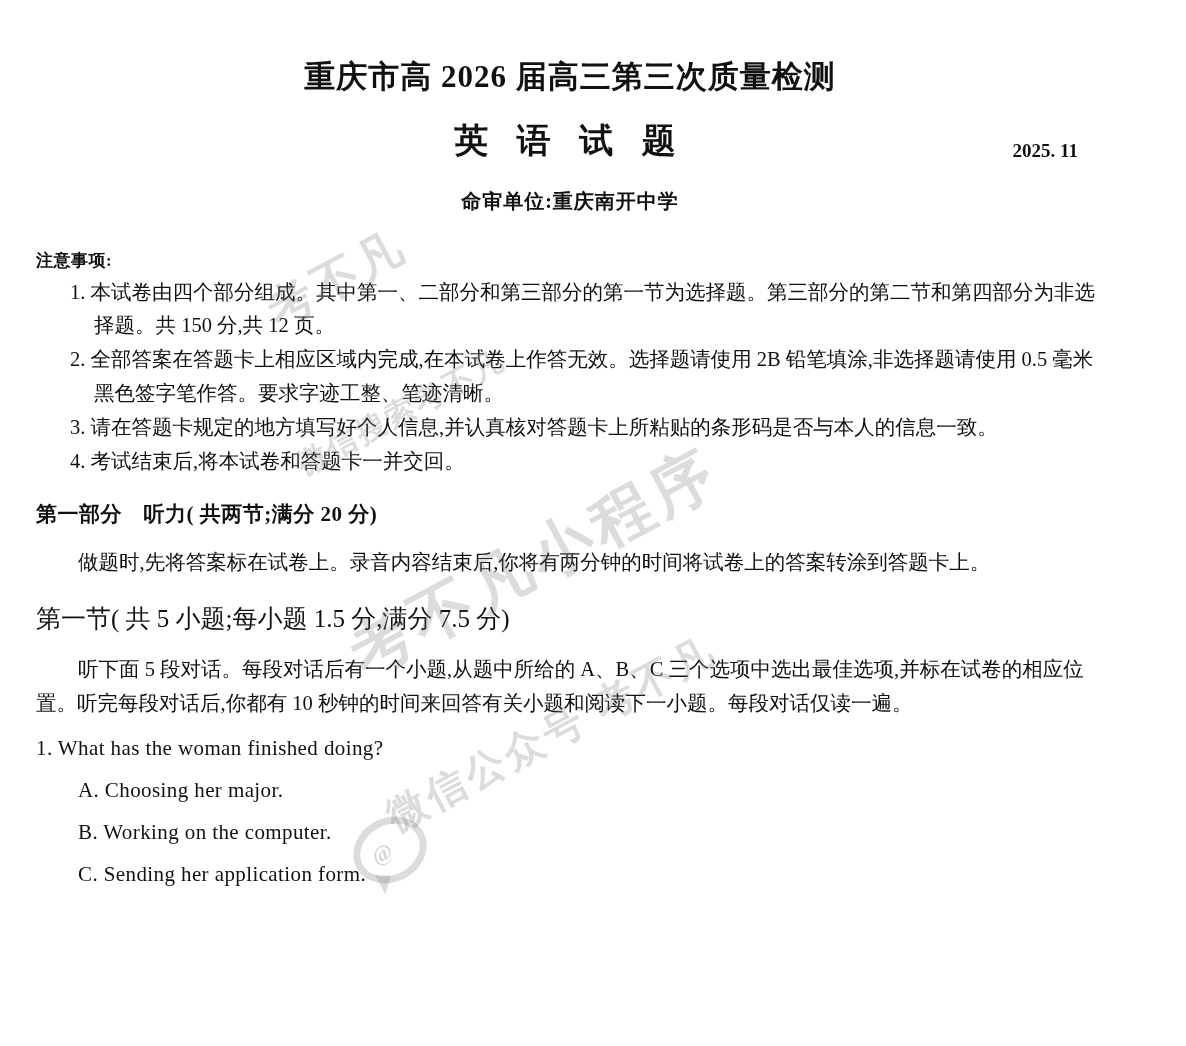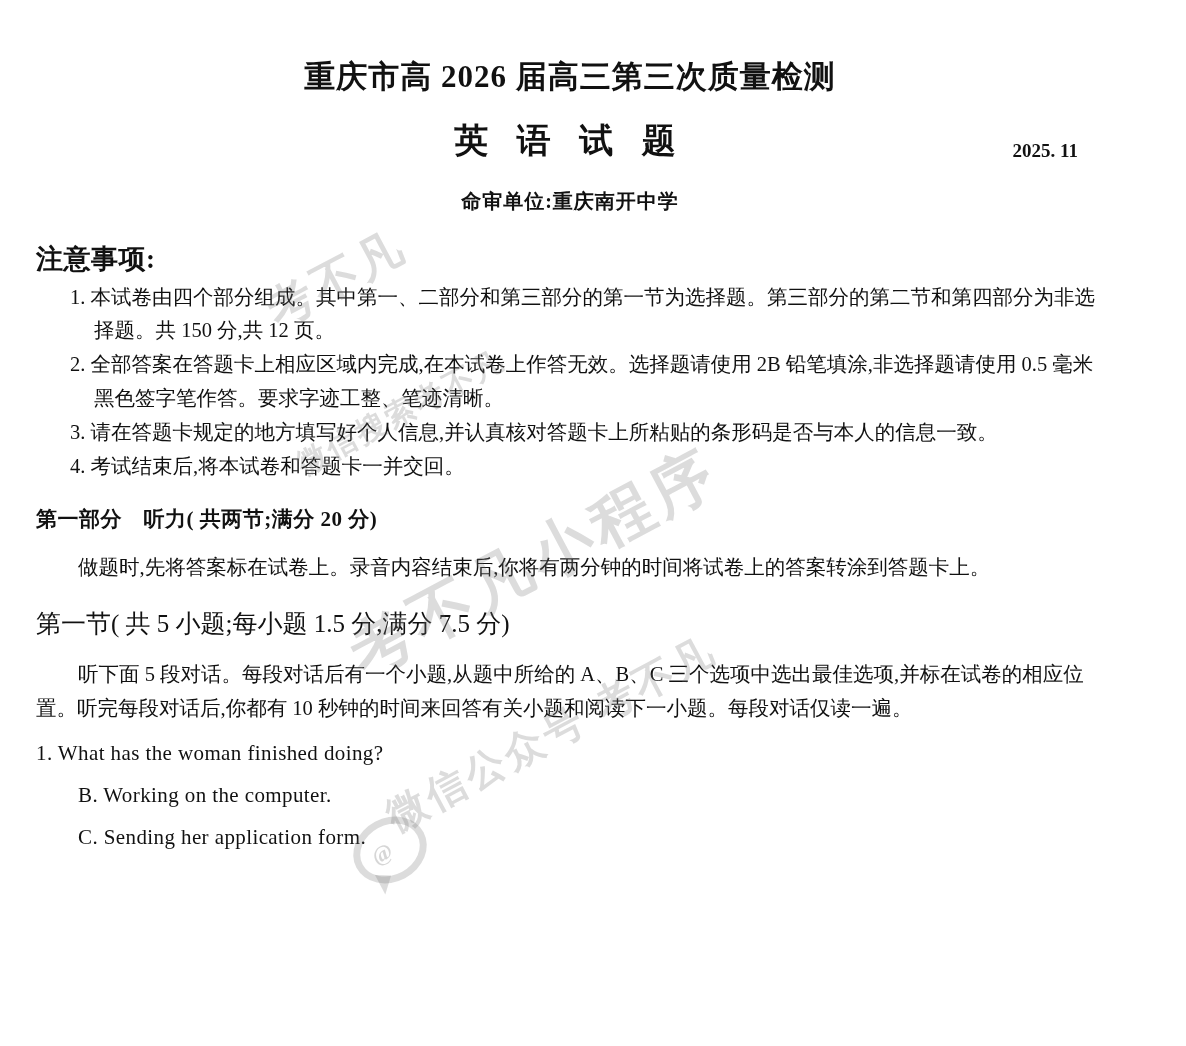--- a/index.html
+++ b/index.html
@@ -53,22 +53,22 @@
   .unit-line {
     text-align: center;
     font-weight: bold;
     font-size: 20px;
     margin-top: 22px;
     letter-spacing: 1px;
   }
   
   .section-head {
     font-weight: bold;
-    font-size: 27px;
-    margin-top: 26px;
+    font-size: 17px;
+    margin-top: 34px;
     margin-bottom: 2px;
     letter-spacing: 0.5px;
   }
   .notice-list {
     margin: 4px 0 0 0;
     padding: 0;
     list-style: none;
   }
   .notice-item {
     font-size: 20.5px;
@@ -198,20 +198,21 @@
 
   <div class="sub-head">第一节( 共 5 小题;每小题 1.5 分,满分 7.5 分)</div>
 
   <div class="para">听下面 5 段对话。每段对话后有一个小题,从题中所给的 A、B、C 三个选项中选出最佳选项,并标在试卷的相应位置。听完每段对话后,你都有 10 秒钟的时间来回答有关小题和阅读下一小题。每段对话仅读一遍。</div>
 
   <div class="question">
     <span>1.</span>
     <span>What has the woman finished doing?</span>
   </div>
 
+  <div class="option">A. Choosing her major.</div>
   <div class="option">B. Working on the computer.</div>
   <div class="option">C. Sending her application form.</div>
 
   <div class="wm-layer">
     <div class="wm wm-a">考不凡</div>
     <div class="wm wm-b">微信搜索考不凡</div>
     <div class="wm wm-c">考不凡小程序</div>
     <div class="wm wm-d">微信公众号 考不凡</div>
     <div class="wm-bubble">
       <span>@</span>

